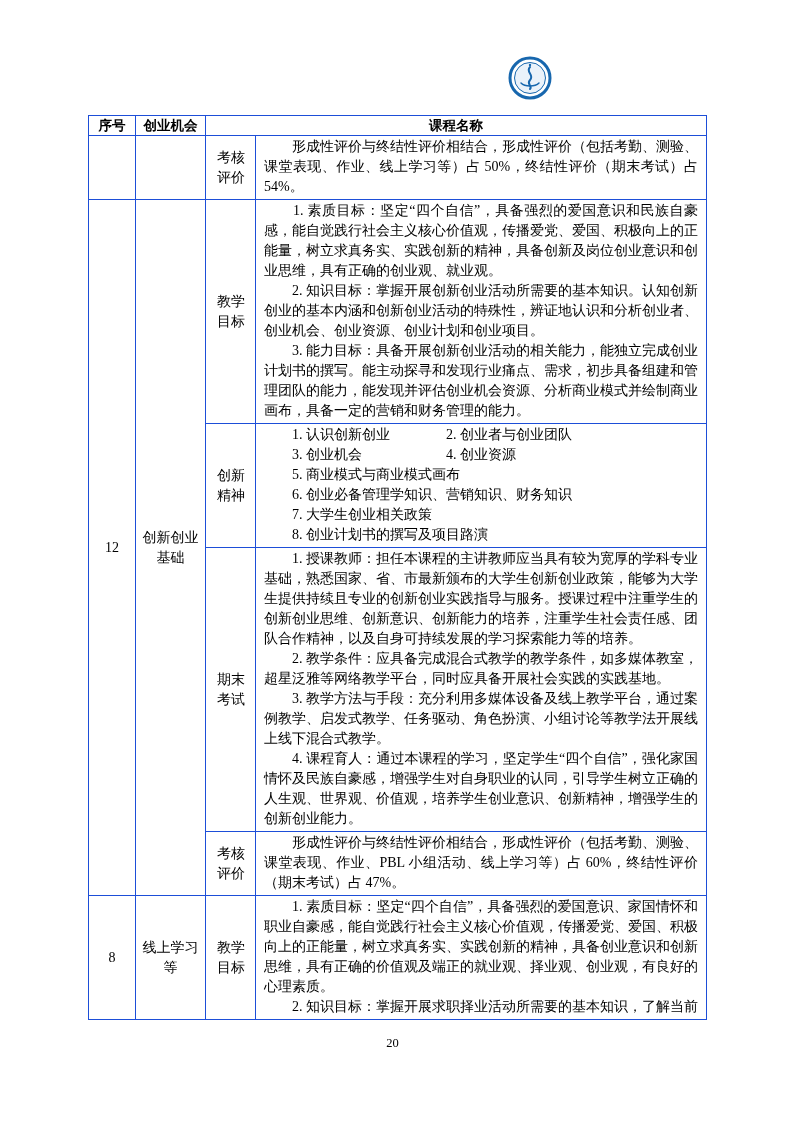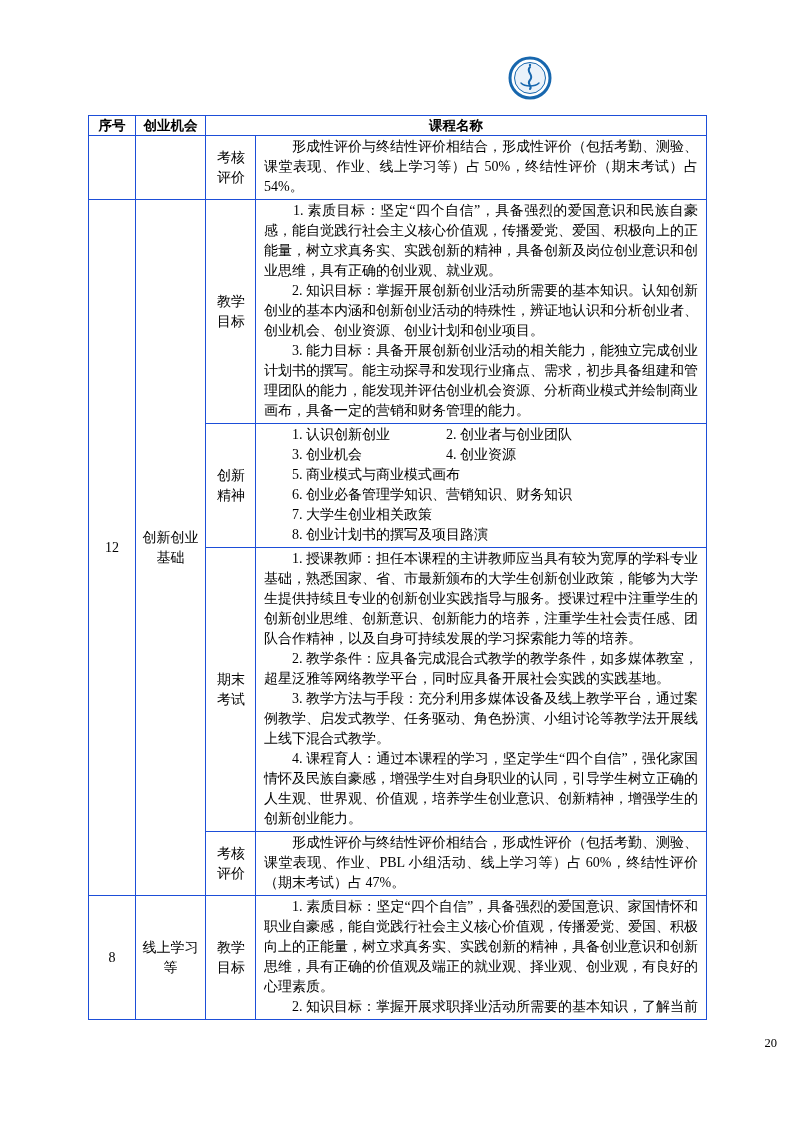--- a/index.html
+++ b/index.html
@@ -67,23 +67,23 @@
   td.seq-cell, td.course-cell { text-align: center; padding: 2px 4px; }
   td.label-cell { text-align: right; padding: 2px 10px; }
   td.content-cell {
     text-align: justify;
     padding: 1px 8px 2px 8px;
     white-space: pre-line;
   }
   
   .footer {
     position: absolute;
-    left: 0; right: 16px;
+    left: 0; right: 8px;
     top: 1036px;
-    text-align: right;
+    text-align: center;
     font-size: 12.5px;
   }
 </style>
 </head>
 <body>
 
 <div class="page">
 
   <div class="logo">
     <svg class="emblem" viewBox="0 0 44 44" xmlns="http://www.w3.org/2000/svg">

